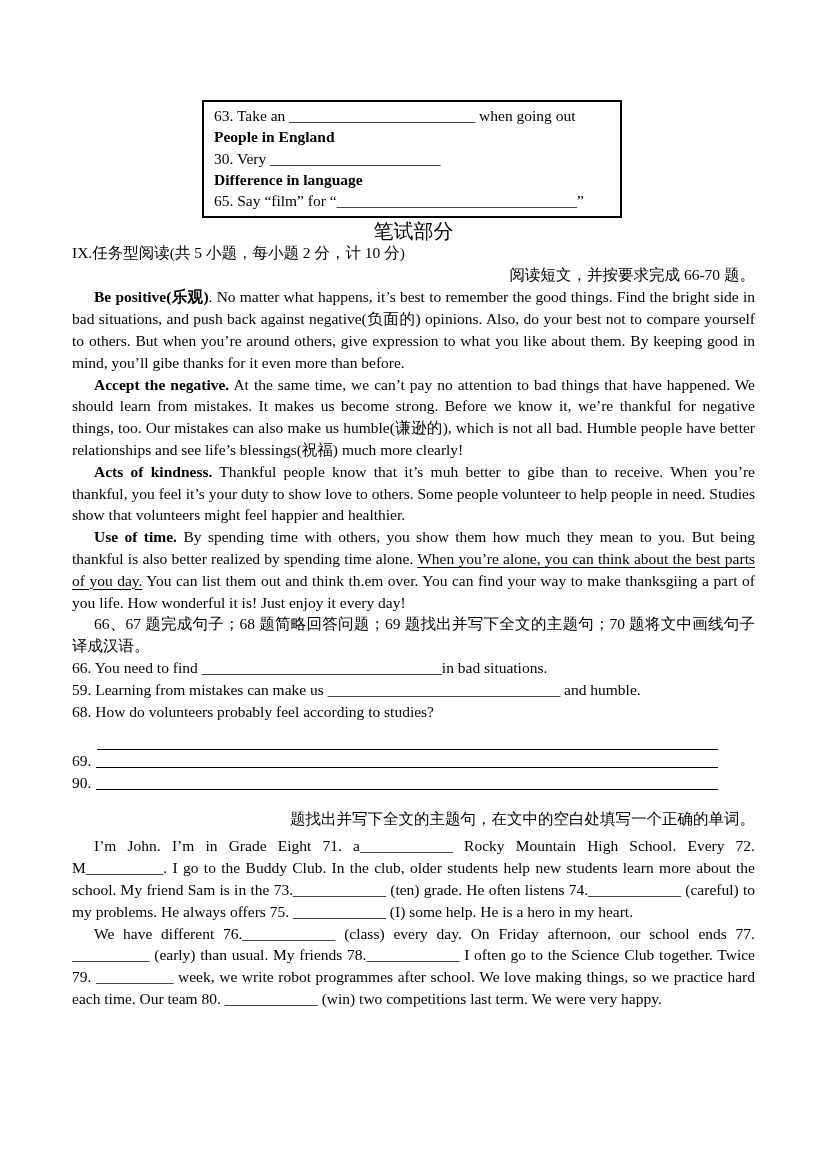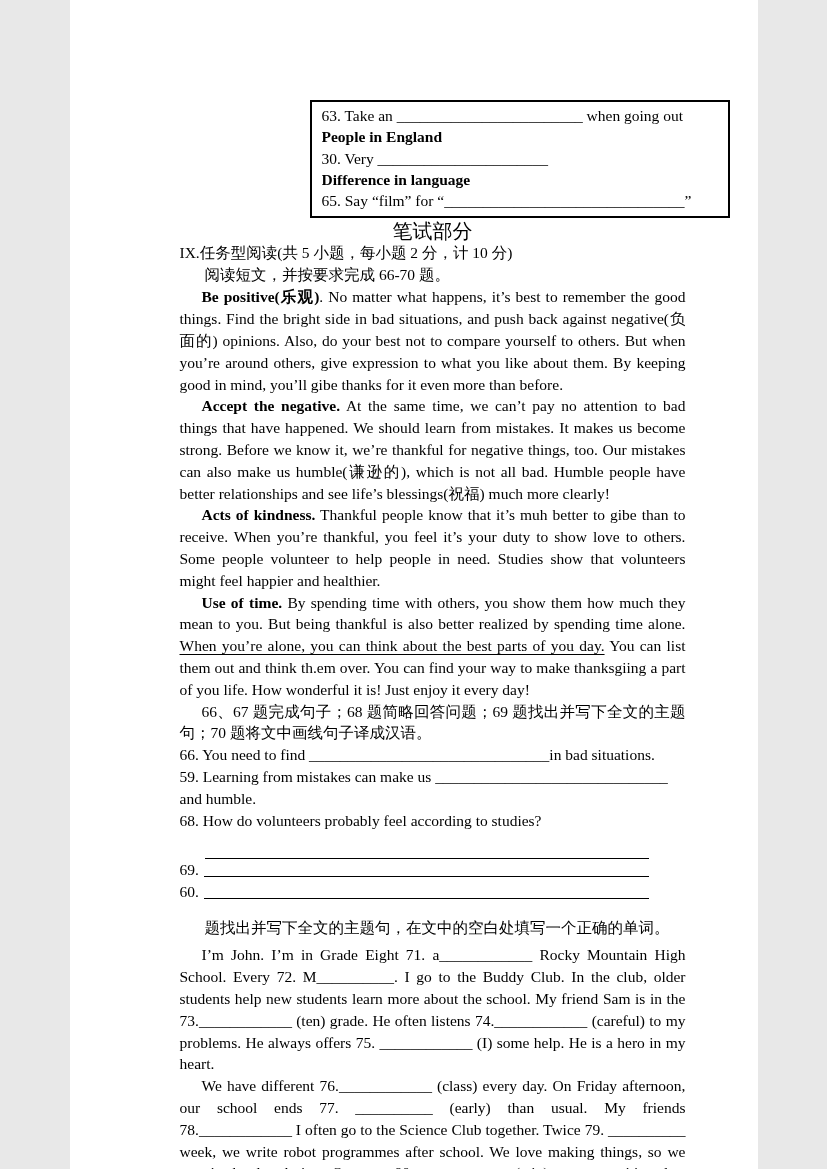--- a/index.html
+++ b/index.html
@@ -1,47 +1,47 @@
 <!DOCTYPE html>
 <html><head>
 <meta charset="utf-8">
 <style>
   html,body { margin:0; padding:0; background:#e8e8e8; }
   .page {
     position:relative;
-    width:688px; height:1169px;
+    width:827px; height:1169px;
     margin:0 auto;
     background:#ffffff;
     color:#000000;
     font-family:"Liberation Serif", serif;
     font-size:15.5px;
     line-height:21.8px;
     box-sizing:border-box;
-    padding:100px 72px 0 110px;
+    padding:100px 72px 0 72px;
     overflow:hidden;
   }
   .summary-box {
     width:420px;
     margin-left:130px;
     border:2px solid #000;
     box-sizing:border-box;
     padding:3px 10px 5px 10px;
     line-height:21.3px;
   }
   .box-line { white-space:nowrap; overflow:hidden; }
   .bold { font-weight:bold; }
   .section-title {
     text-align:center;
     font-size:20px;
     line-height:22px;
     margin-top:2px;
   }
   .line { line-height:22px; }
   .para { margin:0; text-align:justify; }
-  .indent-sm { text-indent:25px; }
+  .indent-sm { text-indent:25px;text-align:right; }
   .indent-md { text-indent:22px; }
   .indent-lg { text-indent:50px; }
   .u { text-decoration:underline; text-underline-offset:3px; }
   .q { line-height:21.8px; }
   .answer-line {
     height:17px;
     border-bottom:1.5px solid #000;
     margin:10px 37px 0 25px;
   }
   .numbered-line {
@@ -91,21 +91,21 @@
   <div class="line q">59. Learning from mistakes can make us ______________________________ and humble.</div>
   <div class="line q">68. How do volunteers probably feel according to studies?</div>
 
   <div class="answer-line"></div>
 
   <div class="numbered-line">
     <span class="num">69.</span>
     <span class="rule"></span>
   </div>
   <div class="numbered-line">
-    <span class="num">60.</span>
+    <span class="num">90.</span>
     <span class="rule"></span>
   </div>
 
   <div class="gap-sm"></div>
   <div class="gap-md"></div>
   <div class="line indent-sm">题找出并写下全文的主题句，在文中的空白处填写一个正确的单词。</div>
   <div class="gap-sm"></div>
 
   <p class="para indent-md">I’m John. I’m in Grade Eight 71. a____________ Rocky Mountain High School. Every 72. M__________. I go to the Buddy Club. In the club, older students help new students learn more about the school. My friend Sam is in the 73.____________ (ten) grade. He often listens 74.____________ (careful) to my problems. He always offers 75. ____________ (I) some help. He is a hero in my heart.</p>
   <p class="para indent-md">We have different 76.____________ (class) every day. On Friday afternoon, our school ends 77. __________ (early) than usual. My friends 78.____________ I often go to the Science Club together. Twice 79. __________ week, we write robot programmes after school. We love making things, so we practice hard each time. Our team 80. ____________ (win) two competitions last term. We were very happy.</p>

